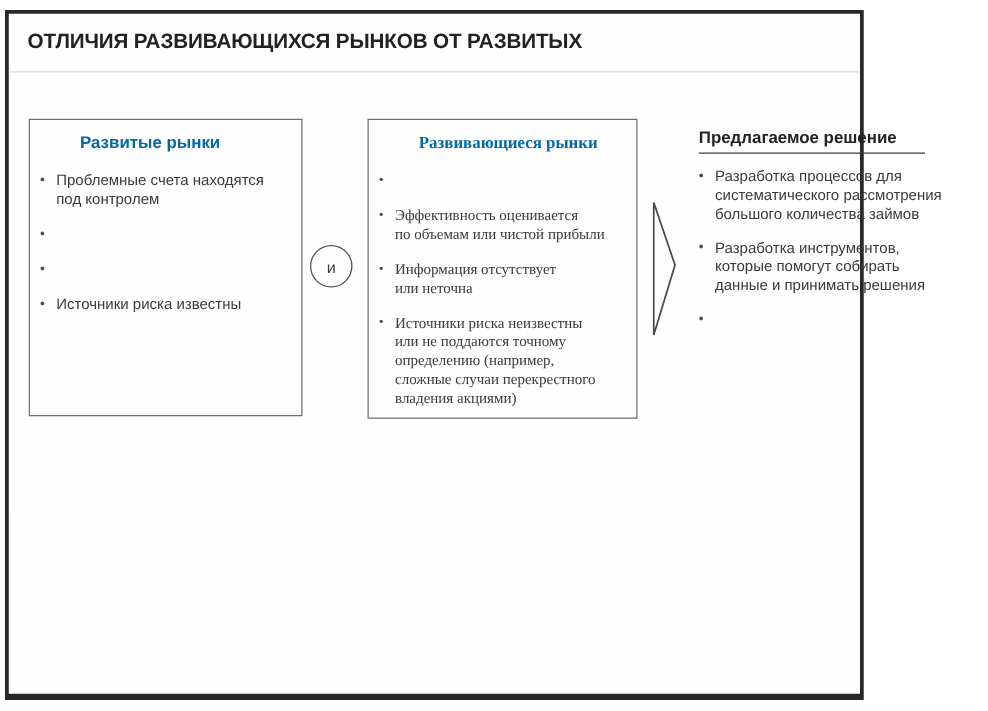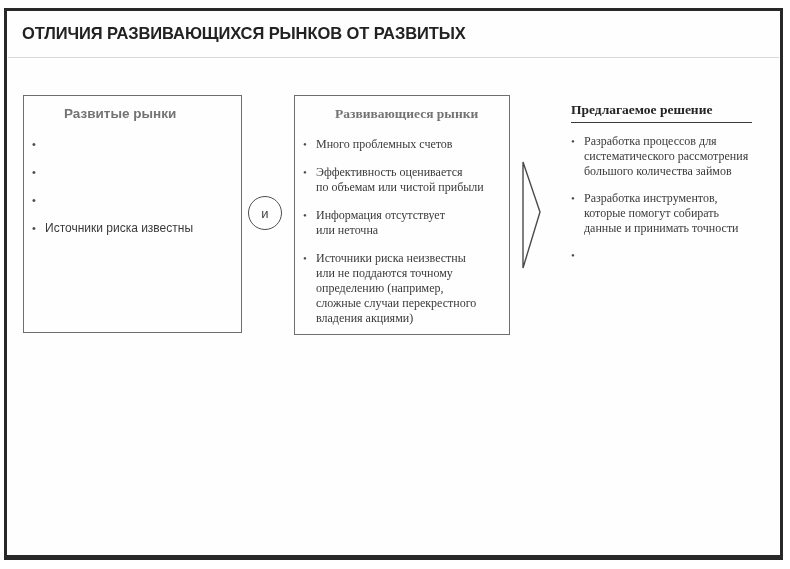--- a/index.html
+++ b/index.html
@@ -6,21 +6,21 @@
   html,body {
     width:790px; height:569px;
     background:#ffffff;
     font-family:"Liberation Sans", sans-serif;
     color:#3a3a3a;
     overflow:hidden;
     position:relative;
   }
   .frame {
     position:absolute; left:4px; top:8px;
-    width:779px; height:552px;
+    width:687px; height:552px;
     border:3px solid #282828;
     border-bottom-width:5px;
     background:#fefefe;
   }
   .slide-title {
     position:absolute; left:15px; top:13px;
     font-size:16.5px; font-weight:bold; letter-spacing:-0.1px;
     color:#222222; white-space:nowrap;
   }
   .title-divider {
@@ -29,21 +29,21 @@
   }
   .box {
     position:absolute;
     border:1px solid #6e6e6e;
     background:#fefefe;
     padding:10px 6px 10px 8px;
   }
   .box-developed { left:16px; top:84px; width:219px; height:238px; }
   .box-emerging  { left:287px; top:84px; width:216px; height:240px;font-family:Liberation Serif, serif; }
   .box-title {
-    font-size:13.5px; font-weight:bold; color:#737373;
+    font-size:13.5px; font-weight:bold; color:#0369a1;
     line-height:16px; margin-bottom:15px;padding-left:32px;
   }
   ul.bullets { list-style:none; }
   ul.bullets li {
     display:flex; gap:5px;
     margin-bottom:13px;
     font-size:12px; line-height:15px; color:#3a3a3a;
   }
   ul.bullets li .dot {
     flex:0 0 8px; color:#4a4a4a;
@@ -53,21 +53,21 @@
   .and-circle {
     position:absolute; left:241px; top:185px;
     width:34px; height:34px;
     border:1.5px solid #4f4f4f; border-radius:50%;
     background:#fefefe;
     display:flex; align-items:center; justify-content:center;
     font-size:13px; color:#3f3f3f;
   }
   .arrow-svg { position:absolute; left:512px; top:147px; }
   .solution {
-    position:absolute; left:564px; top:91px; width:218px;font-family:Liberation Serif, serif;
+    position:absolute; left:552px; top:91px; width:218px;
   }
   .solution-title {
     font-size:13.5px; font-weight:bold; color:#242424; line-height:16px;
     white-space:nowrap;
   }
   .solution-underline {
     width:181px; height:1px; background:#3a3a3a; margin-top:4px;
   }
   .solution ul.bullets { margin-top:11px; }
   .solution ul.bullets li { margin-bottom:12px; }
@@ -78,20 +78,22 @@
 <div class="frame">
 
   <h1 class="slide-title">ОТЛИЧИЯ РАЗВИВАЮЩИХСЯ РЫНКОВ ОТ РАЗВИТЫХ</h1>
   <div class="title-divider"></div>
 
   <div class="box box-developed">
     <div class="box-title">Развитые рынки</div>
     <ul class="bullets">
       <li>
         <span class="dot">•</span>
+        <span class="btext">Проблемные счета находятся
+под контролем</span>
       </li>
       <li>
         <span class="dot">•</span>
       </li>
       <li>
         <span class="dot">•</span>
       </li>
       <li>
         <span class="dot">•</span>
         <span class="btext">Источники риска известны</span>
@@ -101,21 +103,20 @@
 
   <div class="and-circle">
     <span>и</span>
   </div>
 
   <div class="box box-emerging">
     <div class="box-title">Развивающиеся рынки</div>
     <ul class="bullets">
       <li>
         <span class="dot">•</span>
-        <span class="btext">Много проблемных счетов</span>
       </li>
       <li>
         <span class="dot">•</span>
         <span class="btext">Эффективность оценивается
 по объемам или чистой прибыли</span>
       </li>
       <li>
         <span class="dot">•</span>
         <span class="btext">Информация отсутствует
 или неточна</span>
@@ -142,21 +143,21 @@
       <li>
         <span class="dot">•</span>
         <span class="btext">Разработка процессов для
 систематического рассмотрения
 большого количества займов</span>
       </li>
       <li>
         <span class="dot">•</span>
         <span class="btext">Разработка инструментов,
 которые помогут собирать
-данные и принимать точности</span>
+данные и принимать решения</span>
       </li>
       <li>
         <span class="dot">•</span>
       </li>
     </ul>
   </div>
 
 </div>
 
 </body></html>

